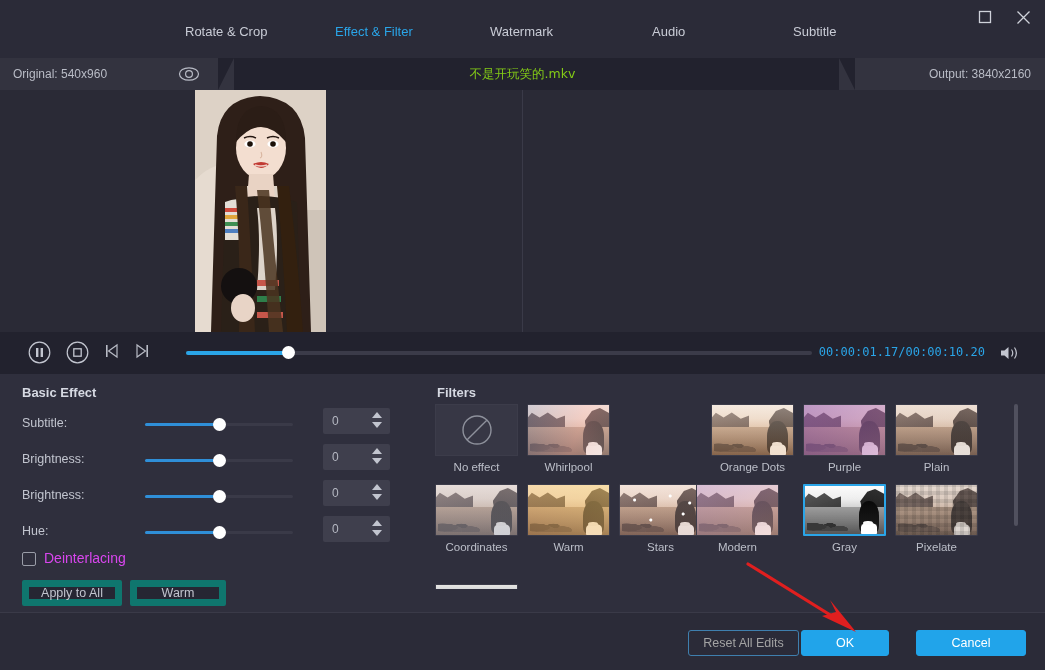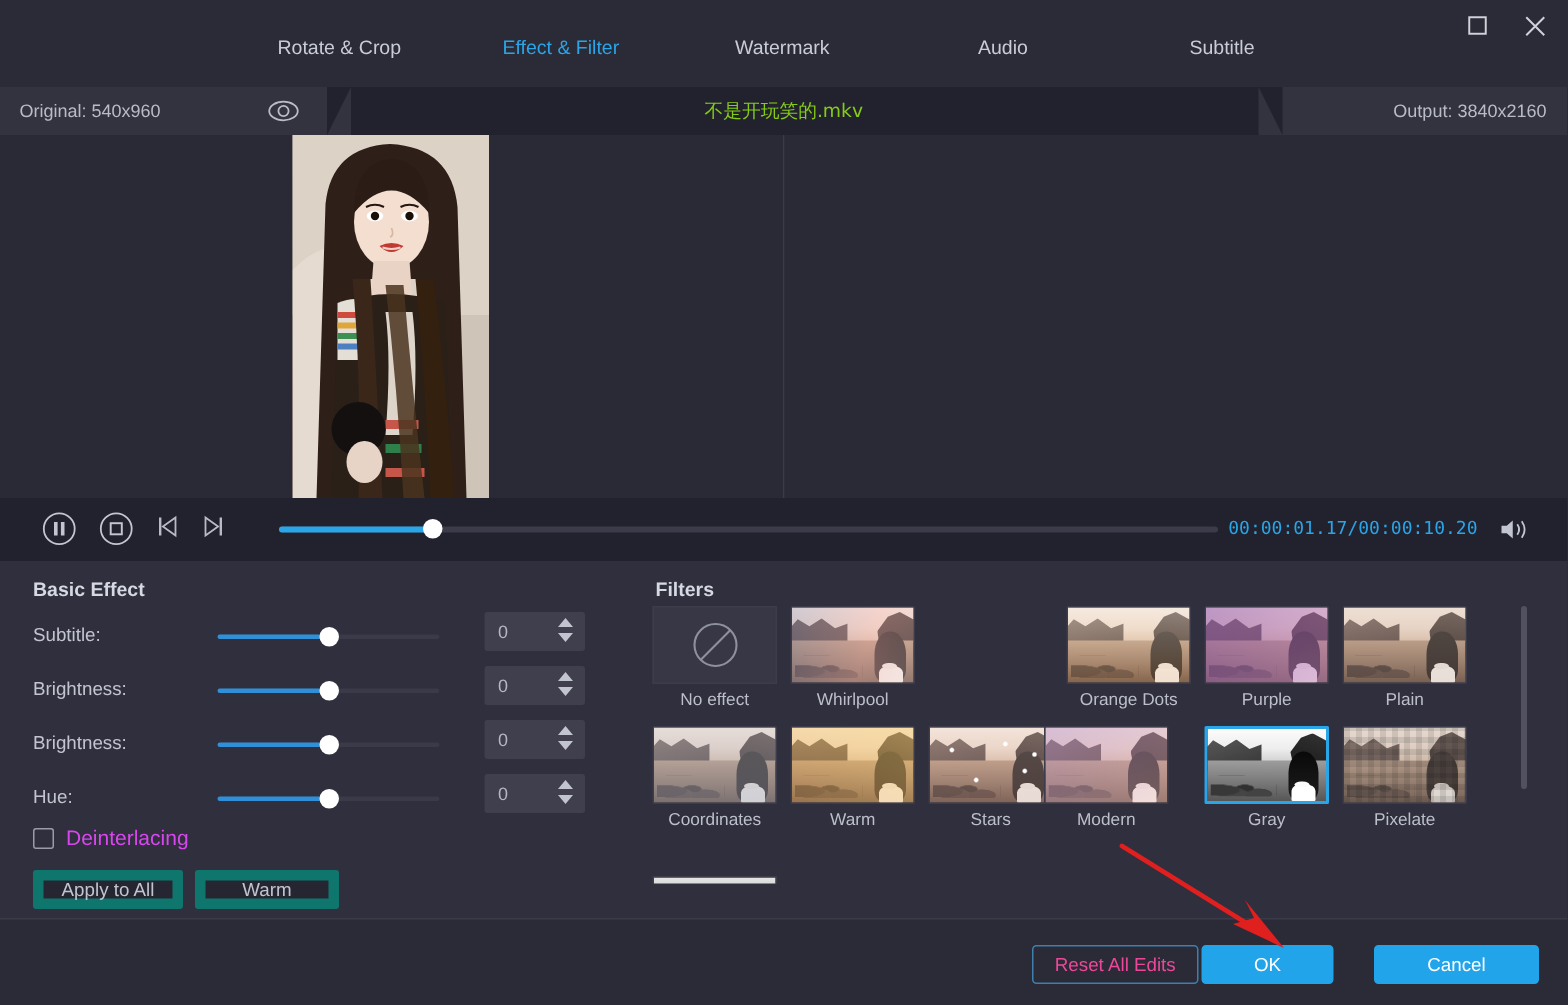--- a/index.html
+++ b/index.html
@@ -331,21 +331,21 @@
   .footer {
     position: absolute; left: 0; top: 612px; width: 1045px; height: 58px;
     background: #2b2b38; border-top: 1px solid #3a3a48;
   }
   .fbtn {
     position: absolute; top: 630px; height: 26px; border-radius: 3px;
     display: flex; align-items: center; justify-content: center;
     font-size: 12.5px; cursor: pointer;
     font-family: "Liberation Sans", sans-serif;
   }
-  .fbtn-outline { background: transparent; border: 1px solid #3f7fae; color: #ec4899; }
+  .fbtn-outline { background: transparent; border: 1px solid #3f7fae; color: #a3a3a3; }
   .fbtn-primary { background: #21a4ea; border: 1px solid #21a4ea; color: #ffffff; }
 
   .arrow { position: absolute; left: 744px; top: 560px; pointer-events: none; }
 </style>
 </head>
 <body>
 
 <div id="app">
 
   <div class="titlebar">

